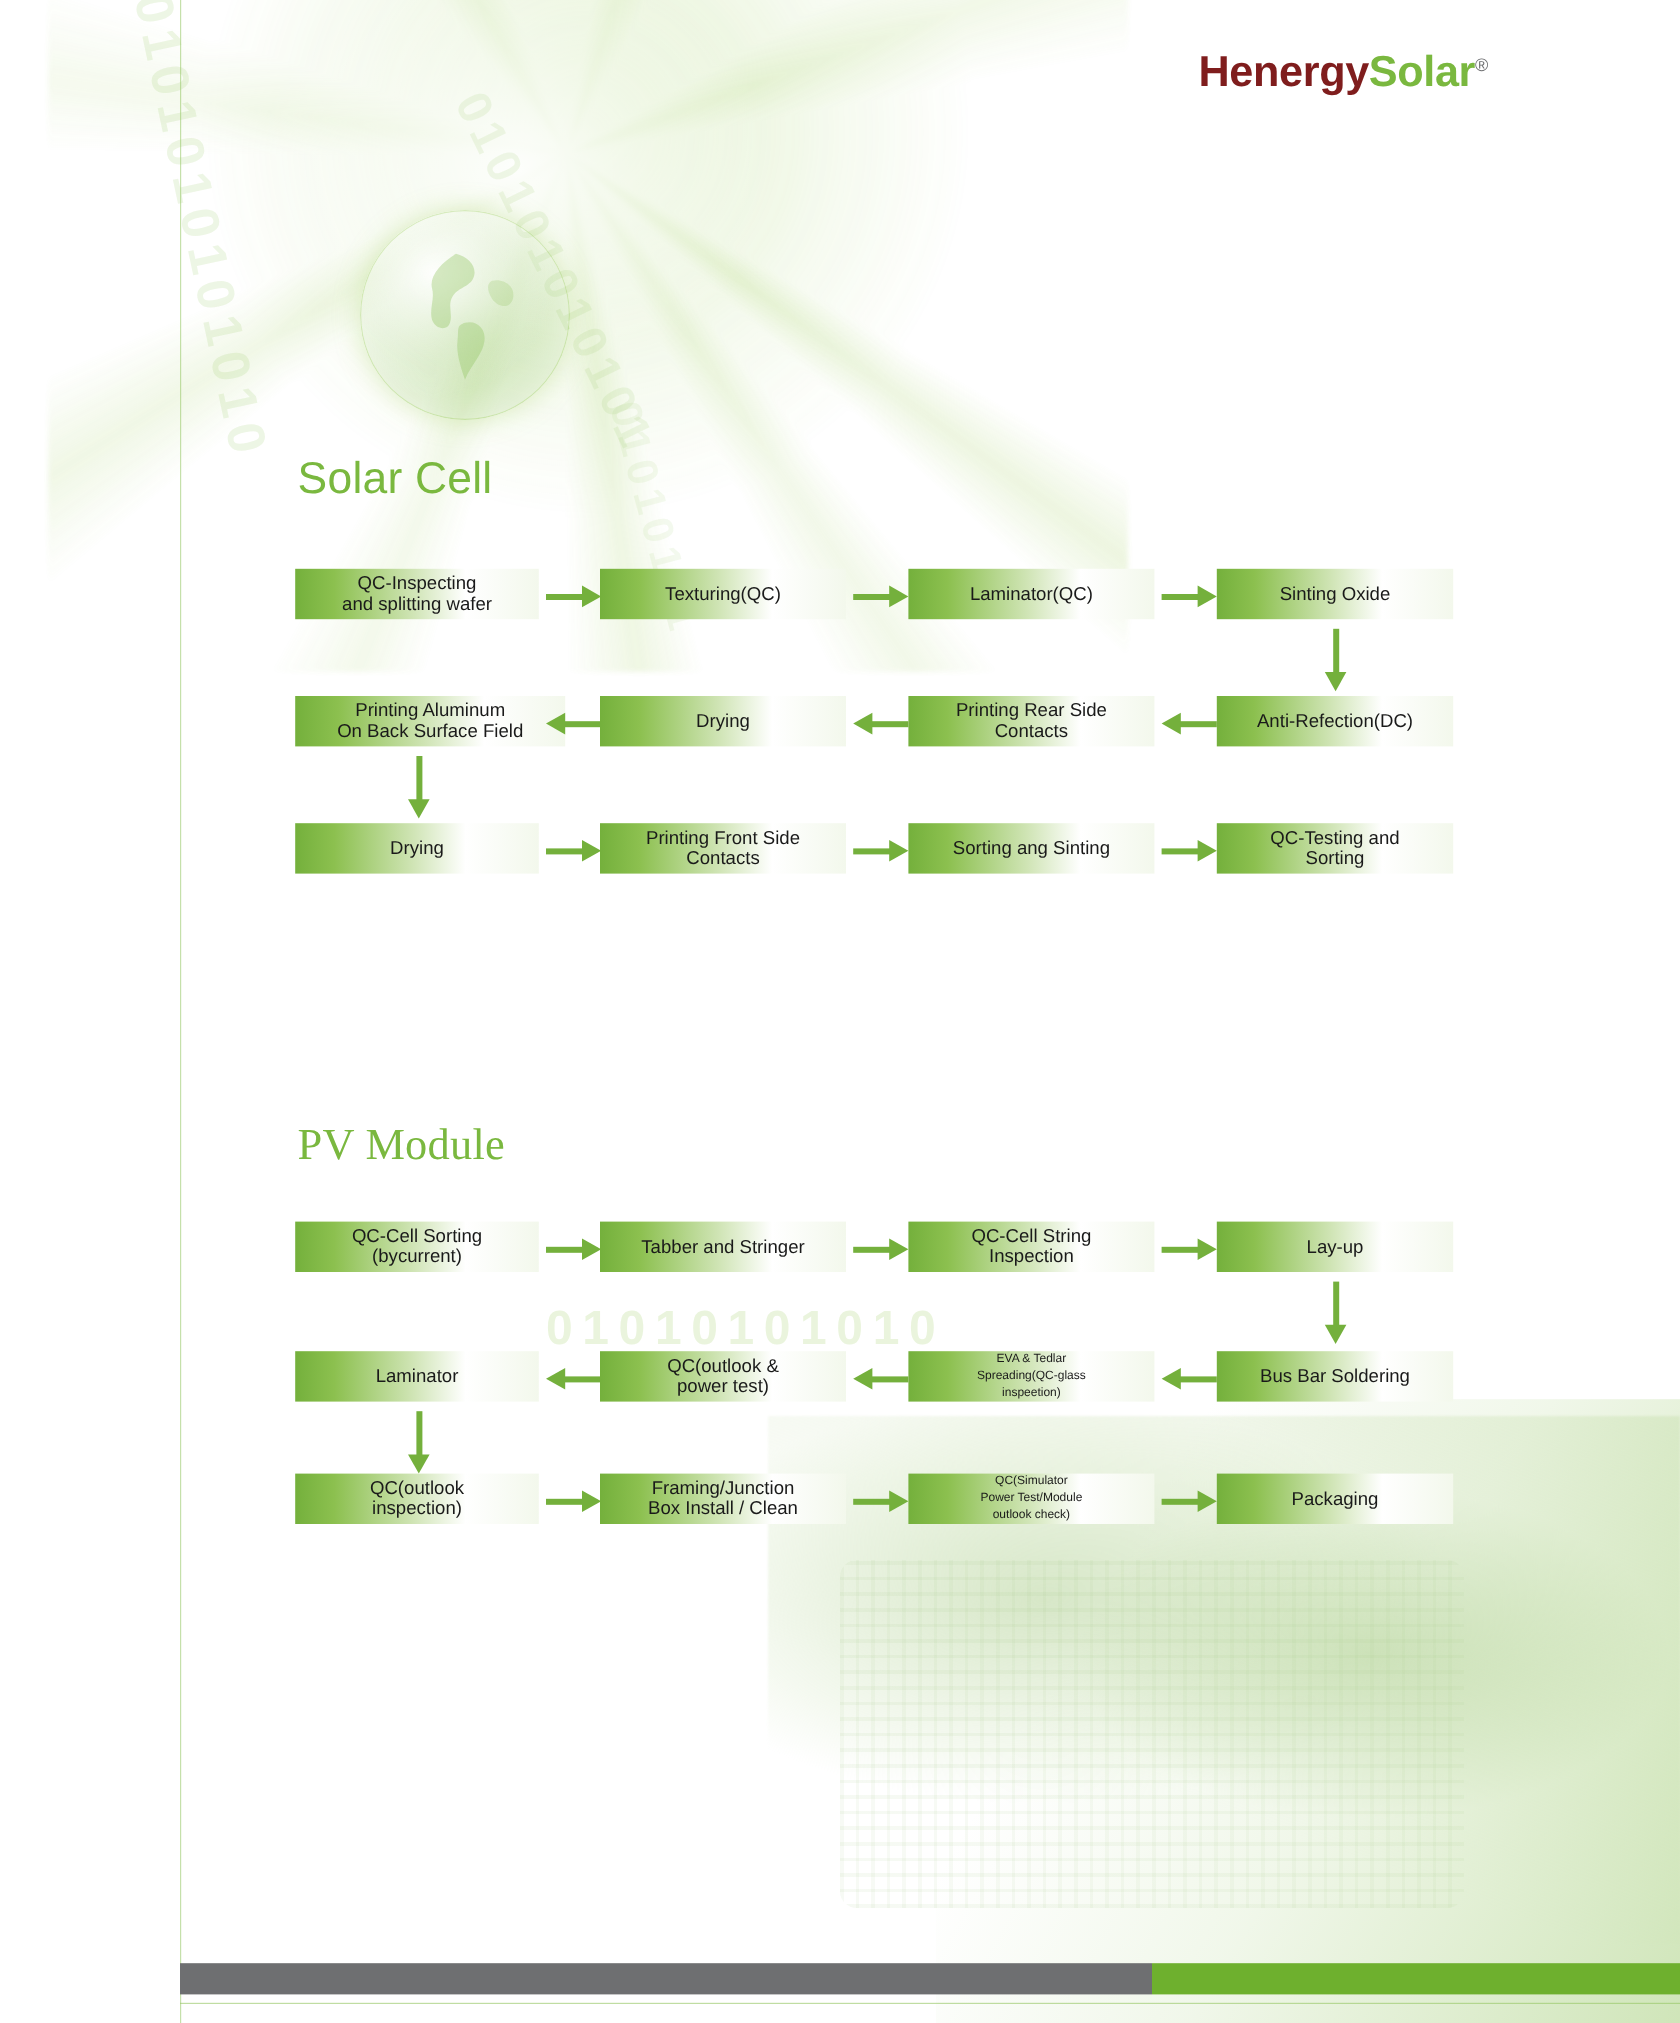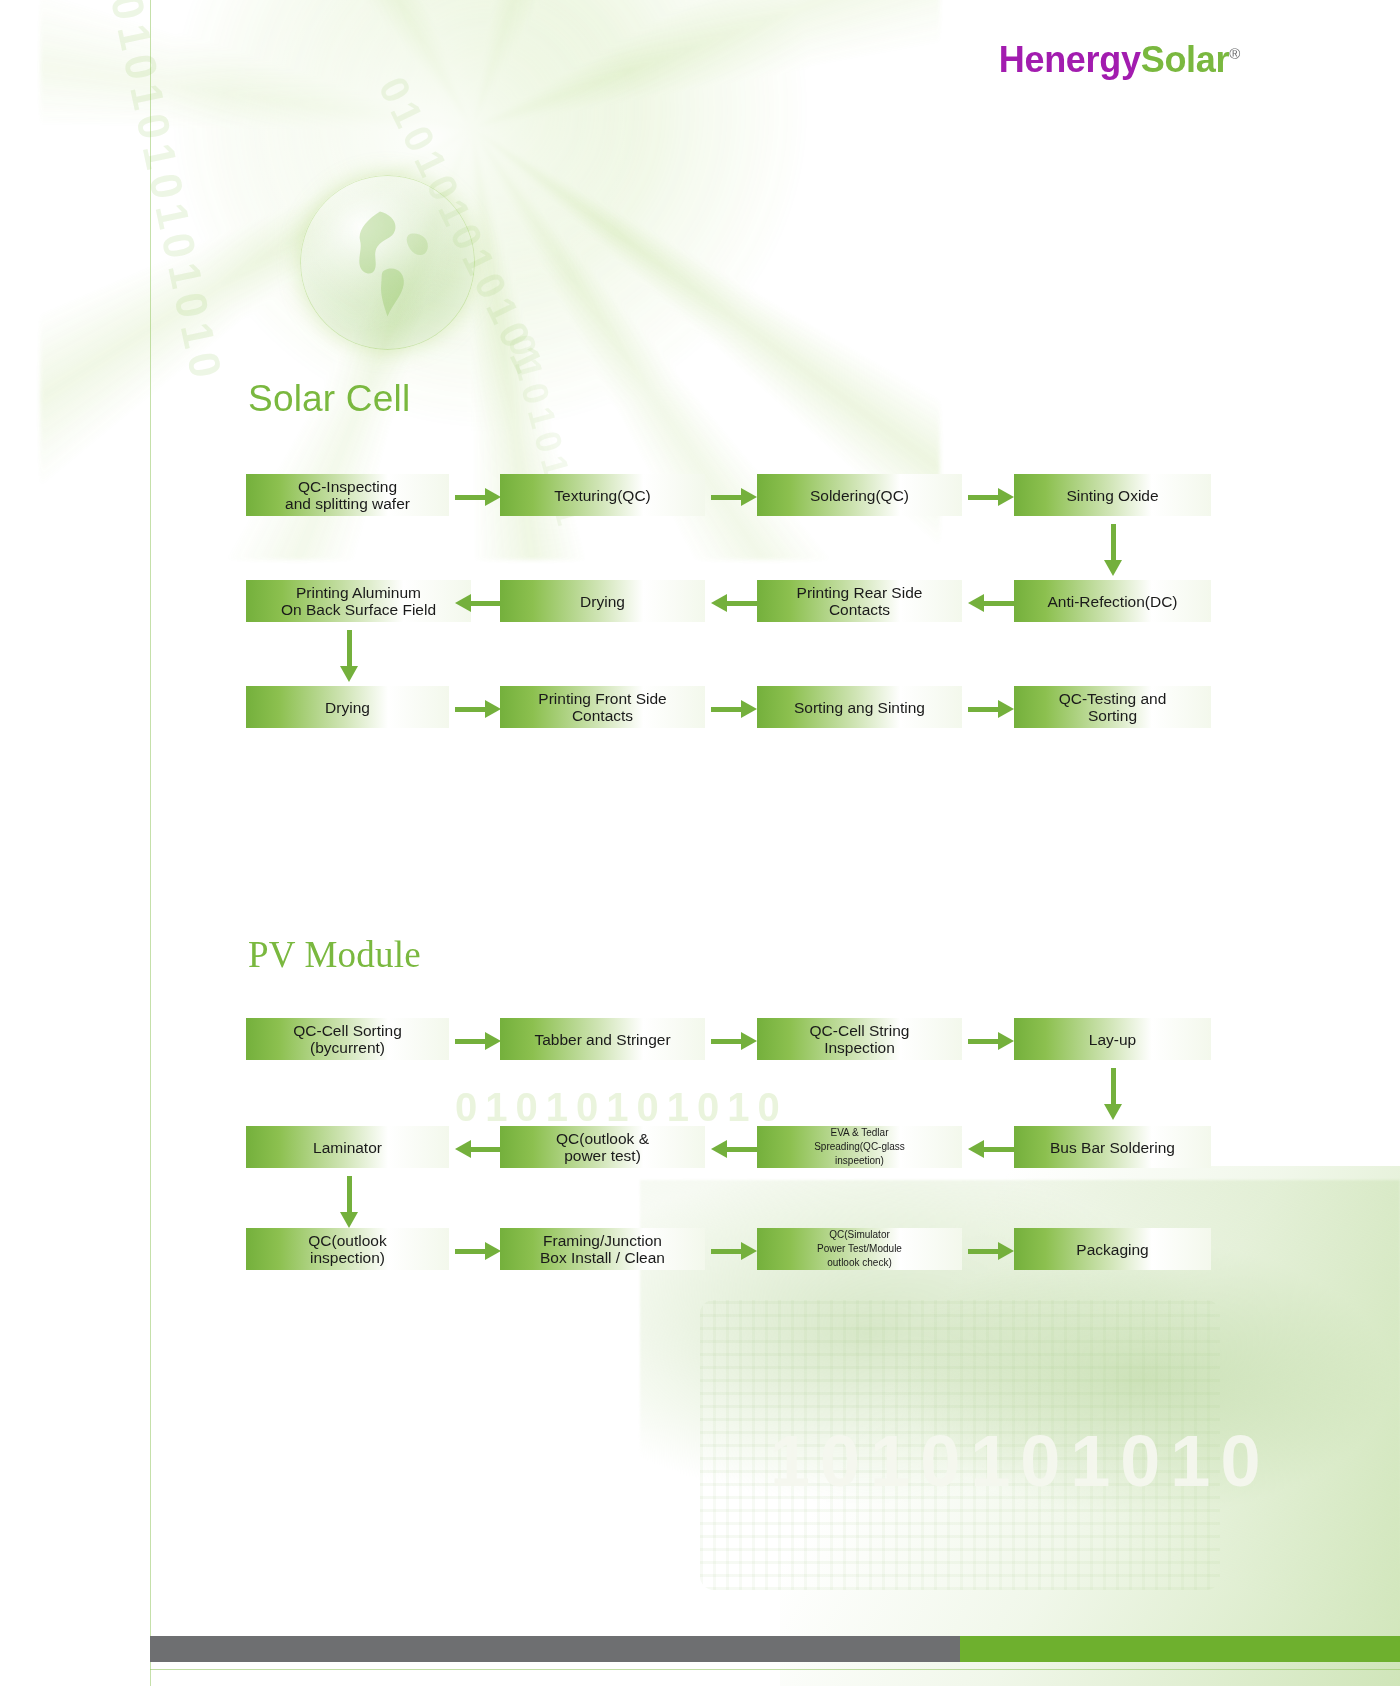--- a/index.html
+++ b/index.html
@@ -78,21 +78,21 @@
   }
   .left-rule{
     position:absolute;left:150px;top:0;width:1px;height:1686px;background:rgba(150,198,100,.55);
   }
 
   
   .logo{
     position:absolute;right:160px;top:42px;
     font-size:36px;font-weight:700;letter-spacing:-.3px;line-height:1;
   }
-  .logo .l-henergy{color:#a21caf;}
+  .logo .l-henergy{color:#7f1d1d;}
   .logo .l-solar{color:#7ab83f;}
   .logo .l-reg{color:#6d6e70;font-size:15px;vertical-align:super;font-weight:400;}
 
   
   .section-title{
     position:absolute;left:248px;color:#7ab83f;
     font-size:37px;font-weight:400;letter-spacing:.2px;line-height:1;
   }
   #title-solar-cell{top:380px;}
   #title-pv-module{top:936px;font-family:Liberation Serif, serif;}
@@ -141,21 +141,20 @@
     <path d="M44 8 C52 10 58 16 56 23 C54 30 46 30 42 36 C38 42 42 48 40 54 C38 60 30 58 28 52 C26 45 30 38 28 31 C26 23 34 14 44 8 Z" fill="#7ab83f" opacity="0.55"></path>
     <path d="M50 54 C58 52 64 58 63 66 C62 75 54 82 50 92 C47 83 44 74 45 66 C46 58 44 56 50 54 Z" fill="#7ab83f" opacity="0.5"></path>
     <path d="M68 26 C76 24 84 30 82 38 C80 45 72 44 68 38 C65 33 64 28 68 26 Z" fill="#7ab83f" opacity="0.35"></path>
   </svg>
 
   <div class="photo-ghost"></div>
   <div class="photo-ghost2"></div>
   <div class="green-corner"></div>
 
   <div class="binary-wm wm-d">01010101010</div>
-  <div class="binary-wm wm-e2">1010101010</div>
 
   <div class="left-rule"></div>
 </div>
 
 <div class="logo">
   <span class="l-henergy">Henergy</span><span class="l-solar">Solar</span><span class="l-reg">®</span>
 </div>
 
 <div class="section-title" id="title-solar-cell">Solar Cell</div>
 <div class="section-title" id="title-pv-module">PV Module</div>
@@ -165,21 +164,21 @@
   <div class="node g-lr" style="left:246px;top:474px;width:203px;">QC-Inspecting<br>and splitting wafer</div>
   <div class="arrow right" style="left:455px;top:488px;width:46px;height:19px;">
     <div class="shaft" style="width:32px;"></div>
       <div class="head"></div>
   </div>
   <div class="node g-lr" style="left:500px;top:474px;width:205px;">Texturing(QC)</div>
   <div class="arrow right" style="left:711px;top:488px;width:46px;height:19px;">
     <div class="shaft" style="width:32px;"></div>
       <div class="head"></div>
   </div>
-  <div class="node g-lr" style="left:757px;top:474px;width:205px;">Soldering(QC)</div>
+  <div class="node g-lr" style="left:757px;top:474px;width:205px;">Laminator(QC)</div>
   <div class="arrow right" style="left:968px;top:488px;width:46px;height:19px;">
     <div class="shaft" style="width:32px;"></div>
       <div class="head"></div>
   </div>
   <div class="node g-lr" style="left:1014px;top:474px;width:197px;">Sinting Oxide</div>
 
   <div class="arrow down" style="left:1104px;top:524px;width:19px;height:52px;">
     <div class="shaft" style="height:38px;"></div>
       <div class="head"></div>
   </div>

